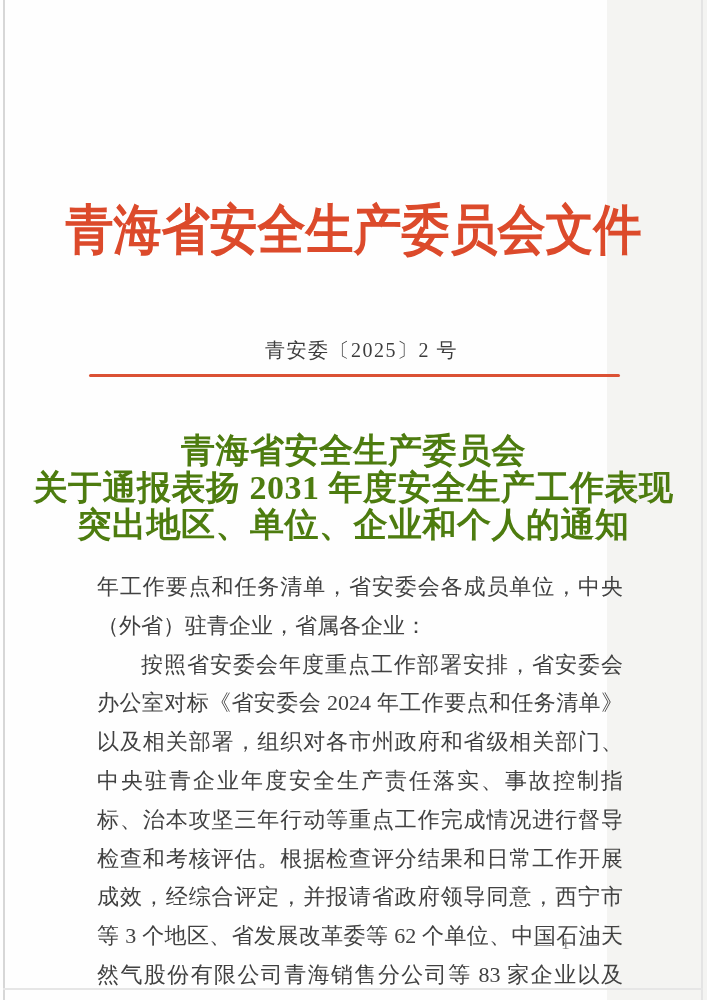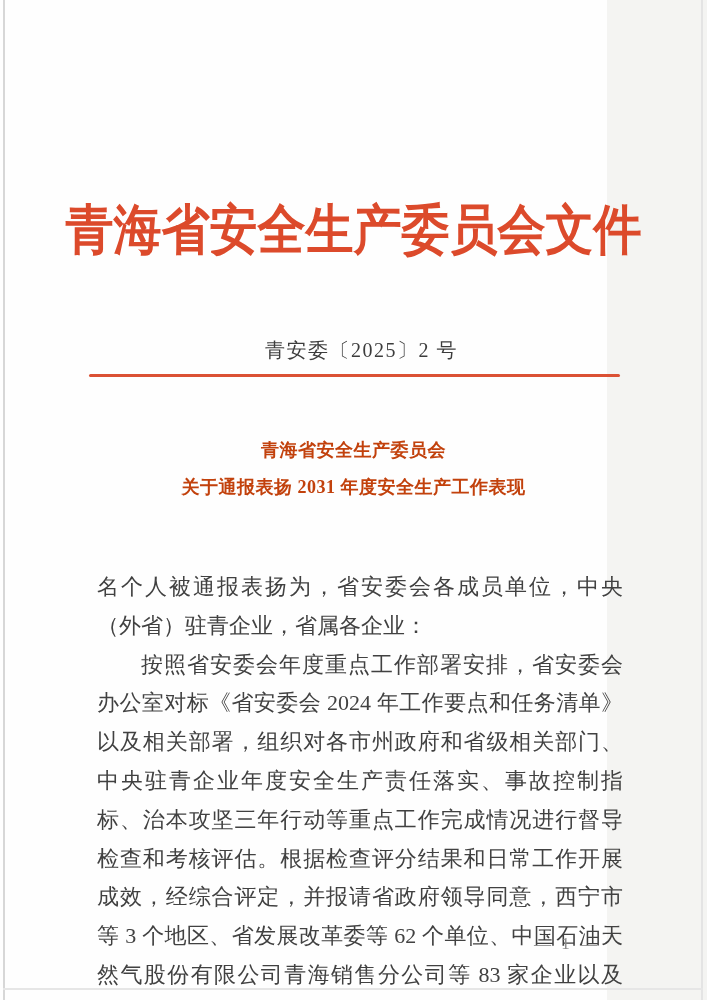--- a/index.html
+++ b/index.html
@@ -58,24 +58,24 @@
     height: 3px;
     background: #db5134;
     border-radius: 2px;
   }
   .doc-title {
     position: absolute;
     left: 0;
     top: 432px;
     width: 707px;
     text-align: center;
-    font-size: 18px;
+    font-size: 34px;
     font-weight: 700;
     line-height: 37px;
-    color: #c2410c;
+    color: #4d7c0f;
     letter-spacing: 0.5px;
   }
   .body-block {
     position: absolute;
     left: 97px;
     top: 568px;
     width: 526px;
     font-size: 22px;
     line-height: 38.8px;
     color: #414141;
@@ -105,22 +105,23 @@
 
   <div class="org-header">青海省安全生产委员会文件</div>
 
   <div class="doc-number">青安委〔2025〕2 号</div>
 
   <div class="red-rule"></div>
 
   <div class="doc-title">
     <div>青海省安全生产委员会</div>
     <div>关于通报表扬 2031 年度安全生产工作表现</div>
+    <div>突出地区、单位、企业和个人的通知</div>
   </div>
 
   <div class="body-block">
-    <p>名个人被通报表扬为，省安委会各成员单位，中央（外省）驻青企业，省属各企业：</p>
+    <p>年工作要点和任务清单，省安委会各成员单位，中央（外省）驻青企业，省属各企业：</p>
     <p class="indent">按照省安委会年度重点工作部署安排，省安委会办公室对标《省安委会 2024 年工作要点和任务清单》以及相关部署，组织对各市州政府和省级相关部门、中央驻青企业年度安全生产责任落实、事故控制指标、治本攻坚三年行动等重点工作完成情况进行督导检查和考核评估。根据检查评分结果和日常工作开展成效，经综合评定，并报请省政府领导同意，西宁市等 3 个地区、省发展改革委等 62 个单位、中国石油天然气股份有限公司青海销售分公司等 83 家企业以及 199 名个人被通报表扬为</p>
   </div>
 
   <div class="page-number">— 1 —</div>
 
 </div>
 
 </body></html>

